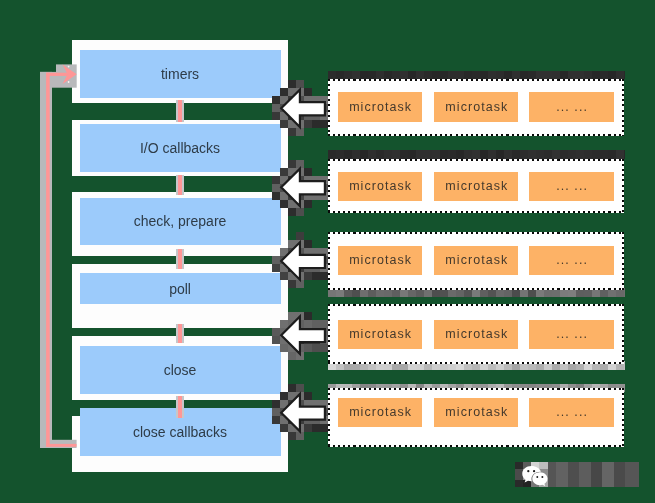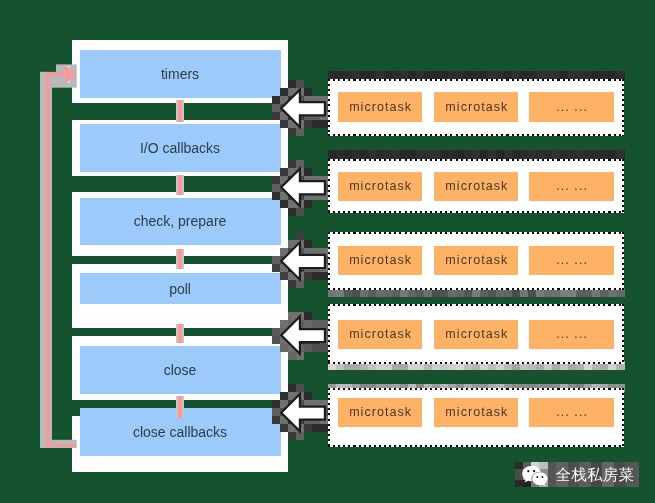--- a/index.html
+++ b/index.html
@@ -580,16 +580,15 @@
       </g>
     </svg>
     <svg class="abs" style="left:5.4px;top:2.6px;" width="29.5" height="21.5" viewBox="0 0 28 22">
       <path d="M10.6 1.1C5.4 1.1 1.2 4.6 1.2 8.9c0 2.4 1.3 4.6 3.4 6.1l-1 3 3.5-1.8c1 .3 2.1.5 3.2.5l.8 0c-.3-.8-.5-1.6-.5-2.5 0-4.1 4-7.4 8.9-7.4l.8 0C19.4 3.8 15.4 1.1 10.6 1.1z" fill="#ffffff"></path>
       <ellipse cx="7.4" cy="6.3" rx="1.15" ry="1.15" fill="#1d1d1d"></ellipse>
       <ellipse cx="13.3" cy="6.3" rx="1.15" ry="1.15" fill="#1d1d1d"></ellipse>
       <path d="M27.1 14.0c0-3.6-3.5-6.6-7.8-6.6s-7.8 2.9-7.8 6.6c0 3.6 3.5 6.6 7.8 6.6 .9 0 1.8-.1 2.6-.4l2.8 1.4-.8-2.4c1.9-1.2 3.2-3.1 3.2-5.2z" fill="#ffffff"></path>
       <ellipse cx="16.6" cy="12.3" rx="1" ry="1" fill="#1d1d1d"></ellipse>
       <ellipse cx="21.8" cy="12.3" rx="1" ry="1" fill="#1d1d1d"></ellipse>
     </svg>
-    <span id="wm-text" style="position:absolute;left:40.6px;top:3.4px;">全栈私房菜</span>
   </div>
 
 </div>
 
 </body></html>

